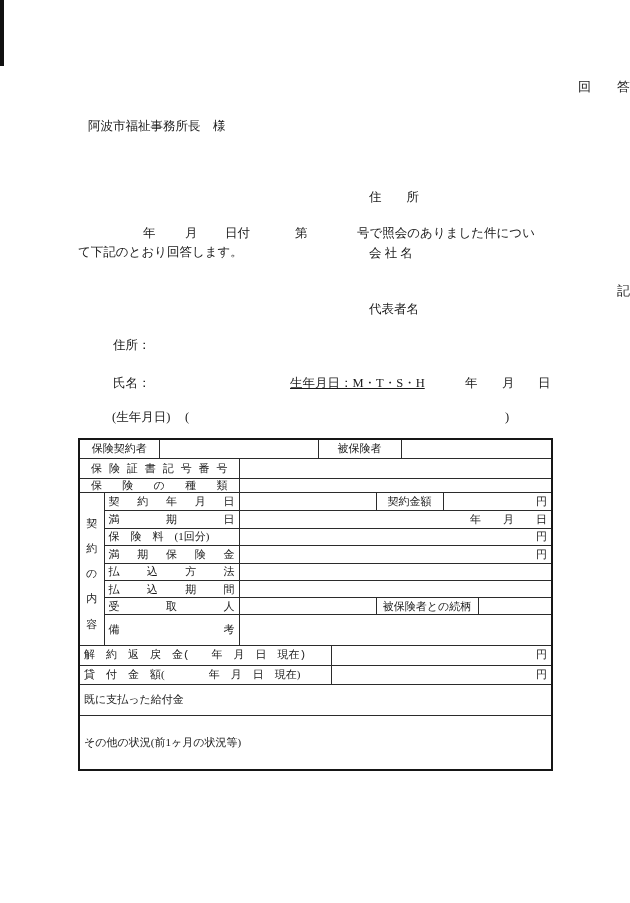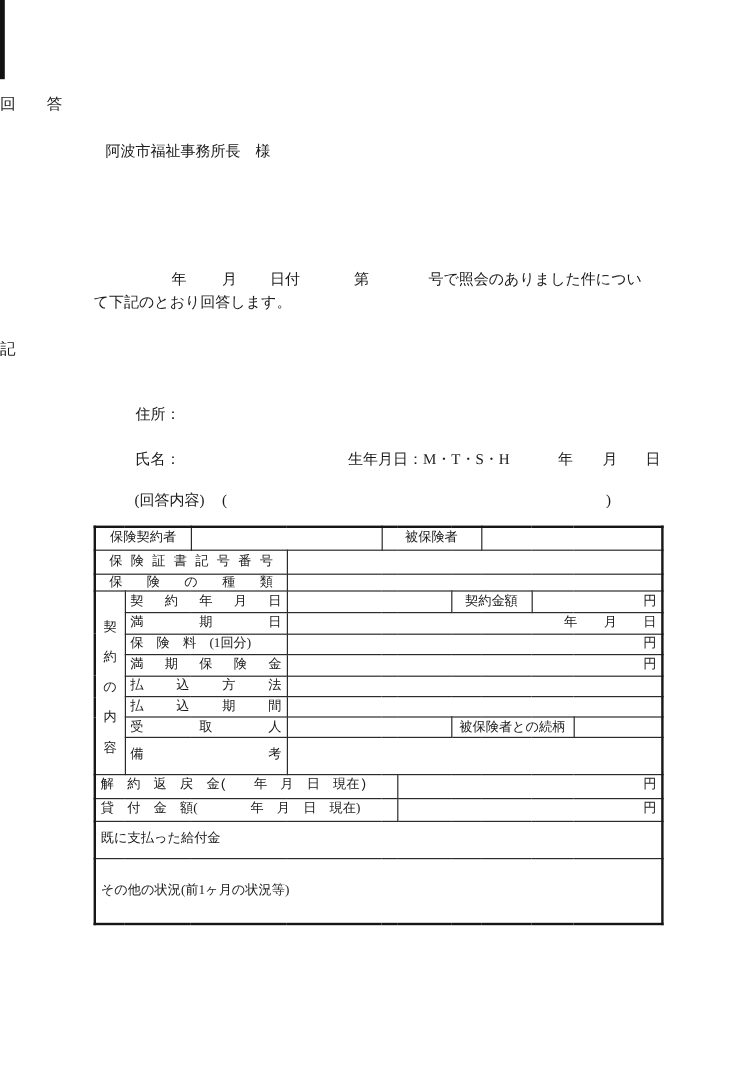--- a/index.html
+++ b/index.html
@@ -4,21 +4,21 @@
 <style>
   html,body { margin:0; padding:0; background:#fff; }
   .page {
     position:relative; width:630px; height:903px; background:#ffffff;
     font-family:"Liberation Serif","DejaVu Serif",serif; color:#1a1a1a;
     overflow:hidden;
   }
   .abs { position:absolute; white-space:pre; }
   .t12 { font-size:12.5px; line-height:15px;text-align:center; }
   .t13 { font-size:13px; line-height:16px; }
-  .center-line { left:0; width:630px; text-align:left; }
+  .center-line { left:0; width:630px; text-align:right; }
   .sender-line { font-size:12.5px; line-height:20px; white-space:pre; }
 
   table.form {
     position:absolute; left:78px; top:438px; width:473px;
     border-collapse:collapse; table-layout:fixed;
     border:2px solid #161616;
     font-size:11px;
   }
   table.form td {
     border:1px solid #2b2b2b;
@@ -48,40 +48,45 @@
 <body>
 
 <div class="page">
 
   <div class="artifact"></div>
 
   <div class="abs t13 center-line" style="top:79px;">回　　答</div>
 
   <div class="abs t12" style="left:88px; top:119px;">阿波市福祉事務所長　様</div>
 
+  <div class="abs" style="left:369px; top:151px;">
+    <div class="sender-line">住　　所</div>
+    <div class="sender-line">会 社 名</div>
+    <div class="sender-line">代表者名</div>
+  </div>
 
   <span class="abs t12" style="left:143px; top:226px;">年</span>
   <span class="abs t12" style="left:185px; top:226px;">月</span>
   <span class="abs t12" style="left:225px; top:226px;">日付</span>
   <span class="abs t12" style="left:295px; top:226px;">第</span>
   <span class="abs t12" style="left:78px; top:245px;">て下記のとおり回答します。</span>
 
   <span class="abs t12" style="left:357px; top:226px;">号で照会のありました件につい</span>
 
   <div class="abs t13 center-line" style="top:283px;">記</div>
 
   <span class="abs t12" style="left:113px; top:338px;">住所：</span>
 
   <span class="abs t12" style="left:113px; top:376px;">氏名：</span>
-  <span class="abs t12" style="left:290px; top:376px;">生年月日：M・T・S・H</span>
+  <span class="abs t12" style="left:290px; top:376px;text-decoration:underline;">生年月日：M・T・S・H</span>
   <span class="abs t12" style="left:465px; top:376px;">年</span>
   <span class="abs t12" style="left:502px; top:376px;">月</span>
   <span class="abs t12" style="left:538px; top:376px;">日</span>
 
-  <span class="abs t12" style="left:112px; top:410px;">(回答内容)</span>
+  <span class="abs t12" style="left:112px; top:410px;">(生年月日)</span>
   <span class="abs t12" style="left:185px; top:410px;">(</span>
   <span class="abs t12" style="left:505px; top:410px;">)</span>
 
   <table class="form">
     <colgroup>
       <col style="width:25px">
         <col style="width:55px">
         <col style="width:80px">
         <col style="width:79px">
       <col style="width:13px">

